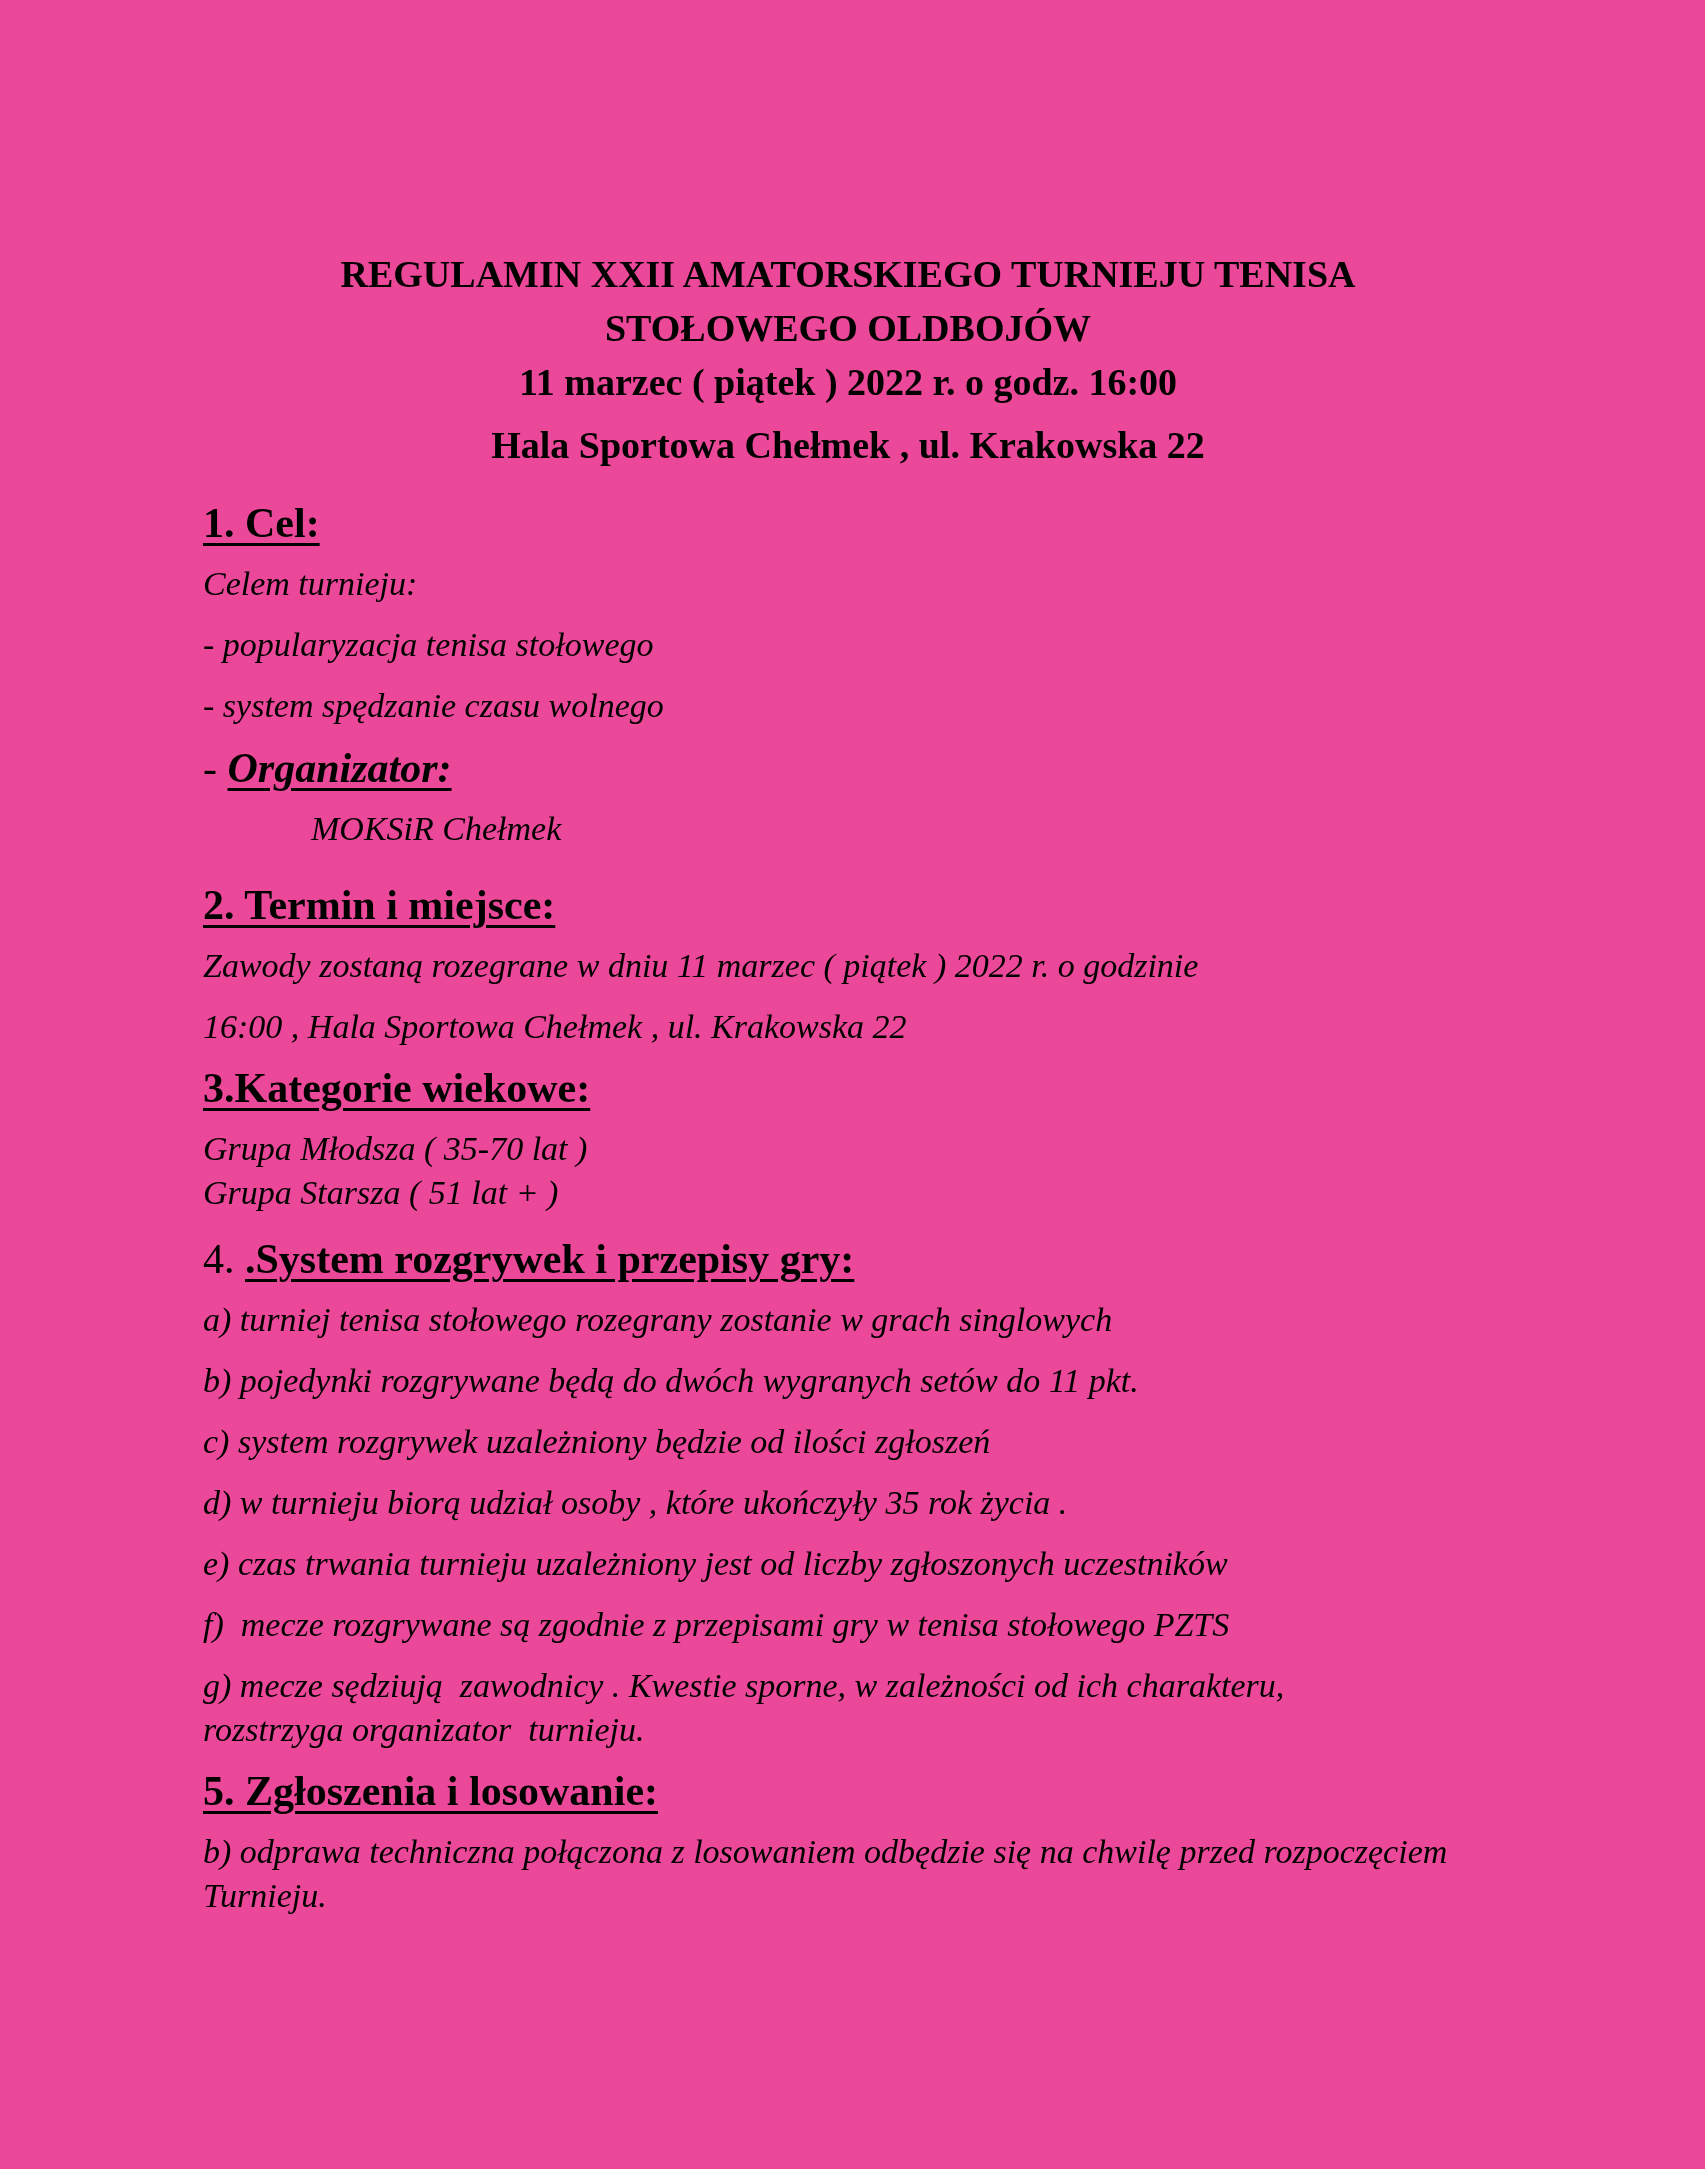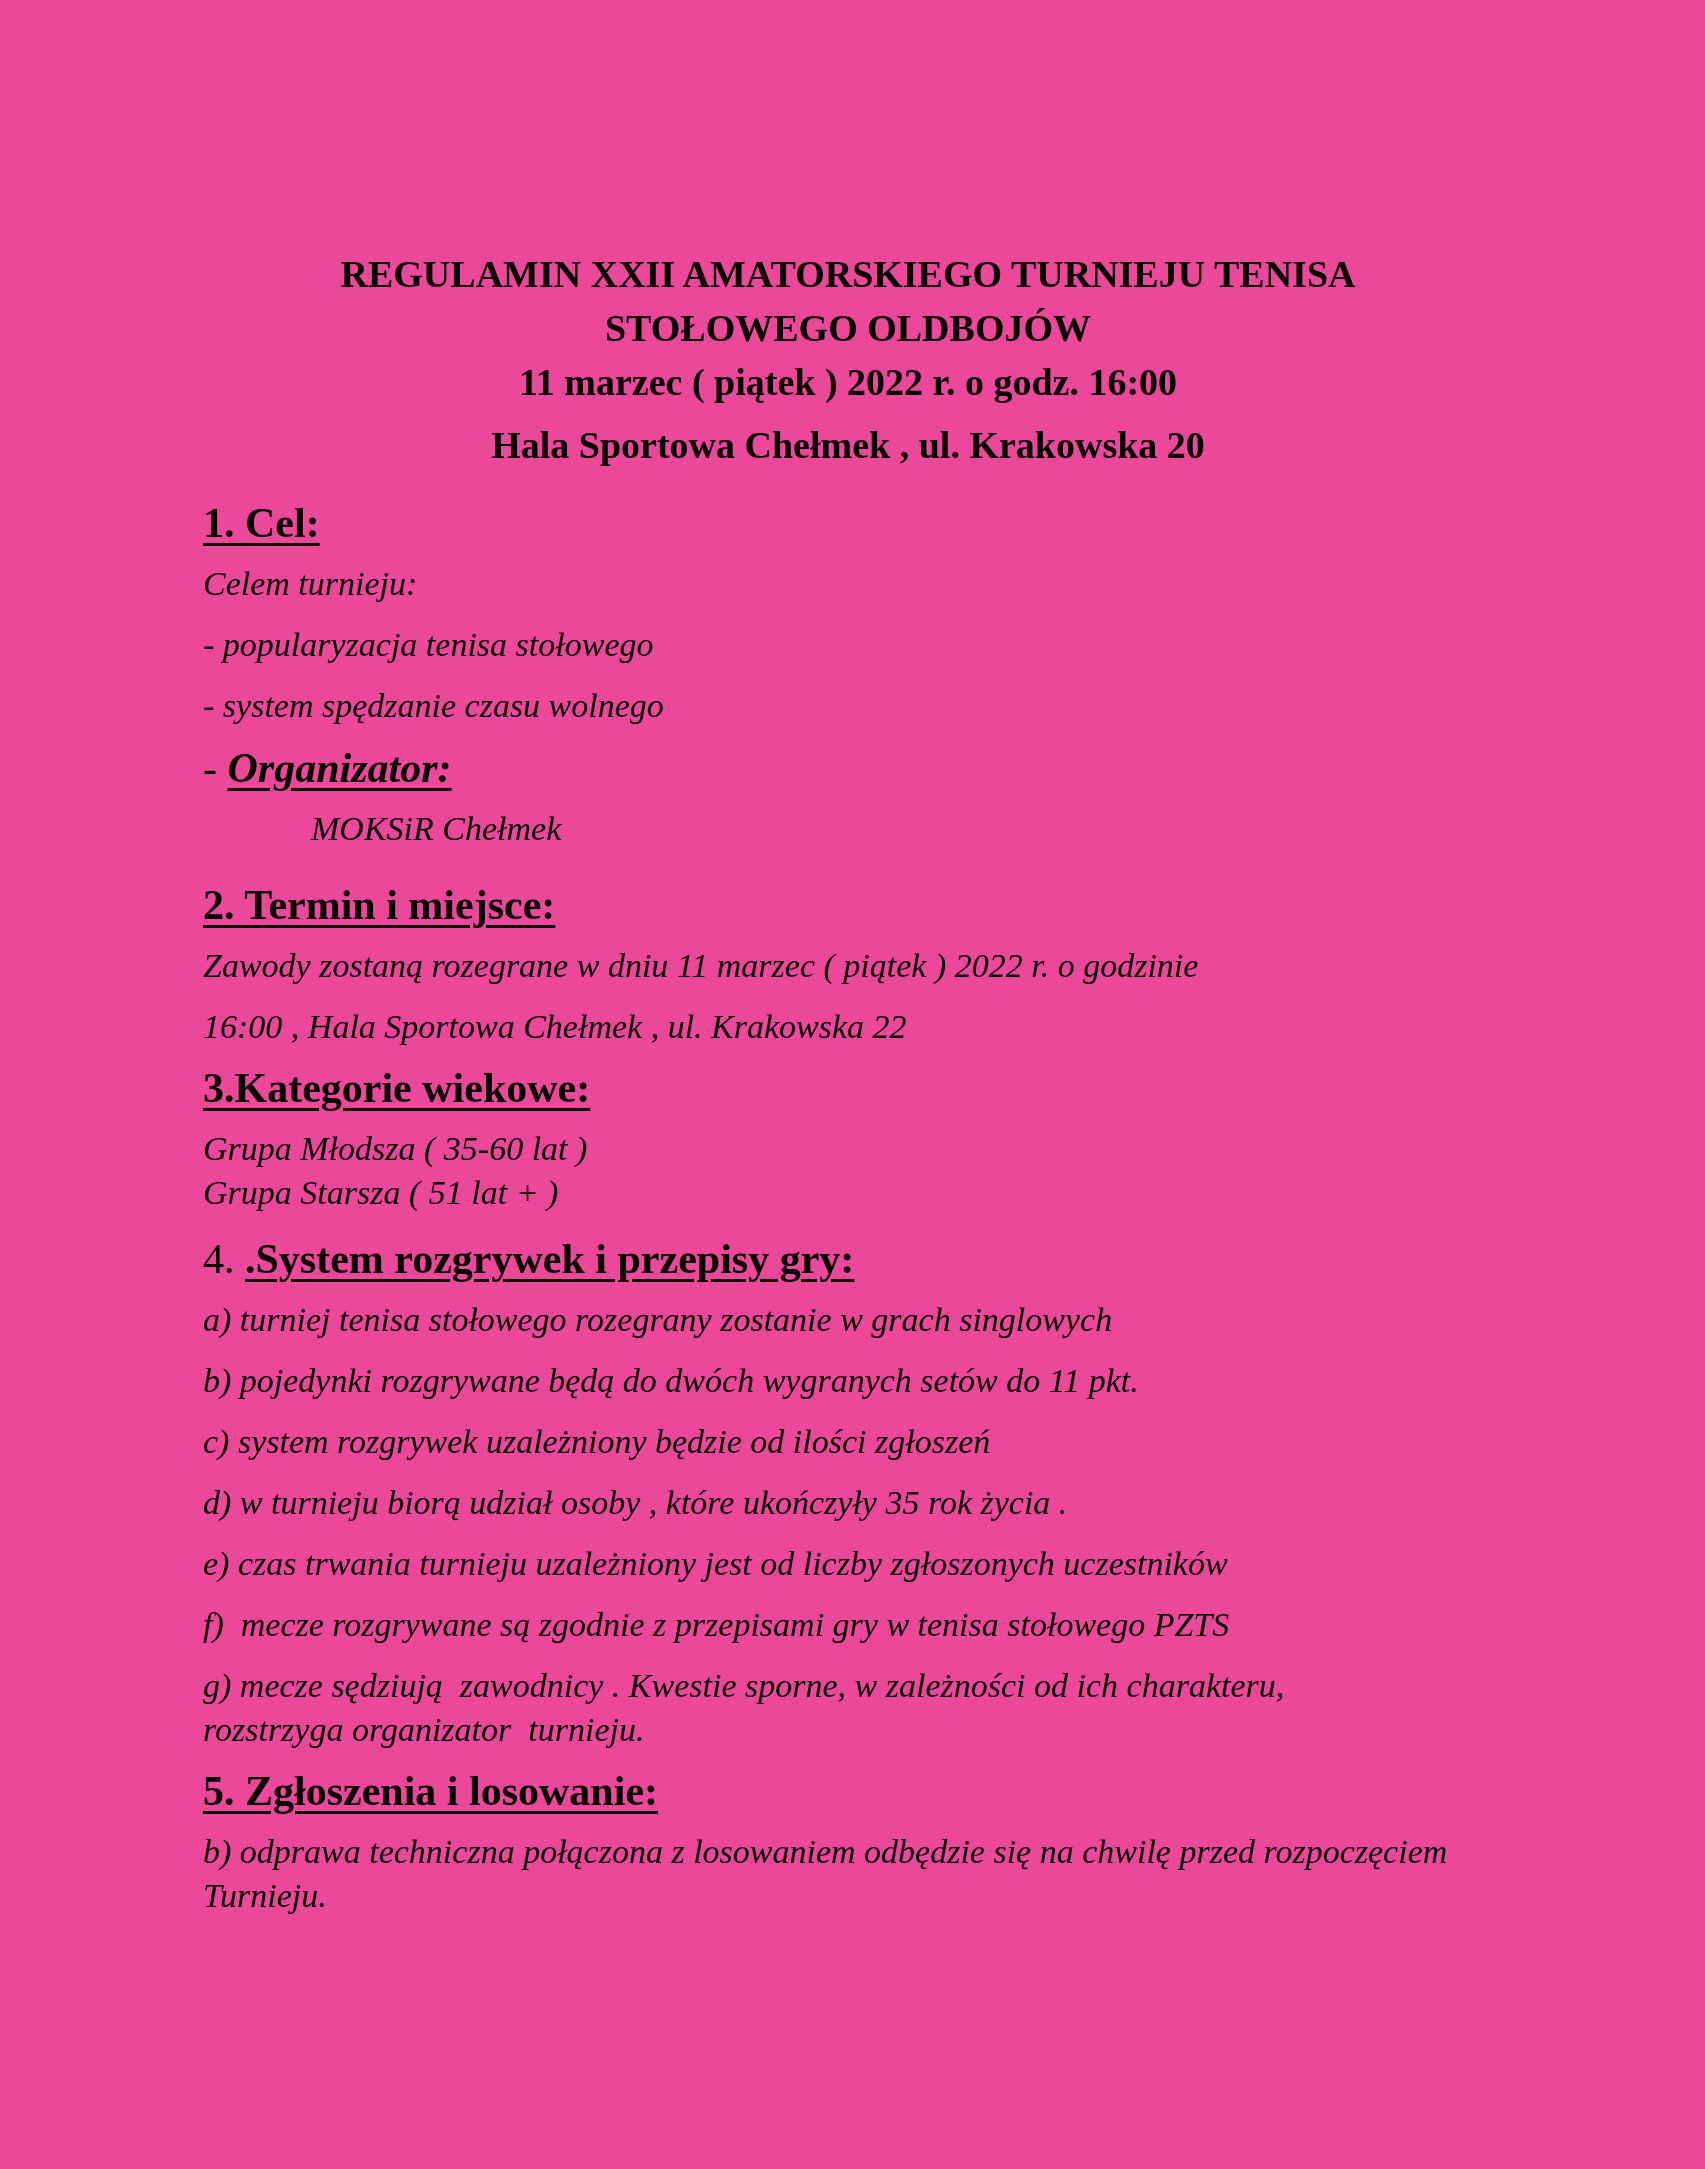--- a/index.html
+++ b/index.html
@@ -66,41 +66,41 @@
 </style>
 </head>
 <body>
 
 <div class="page">
 
   <header class="title-block">
     <div>REGULAMIN XXII AMATORSKIEGO TURNIEJU TENISA</div>
     <div>STOŁOWEGO OLDBOJÓW</div>
     <div>11 marzec ( piątek )  2022 r. o godz. 16:00</div>
-    <div class="venue-line">Hala Sportowa Chełmek , ul. Krakowska 20</div>
+    <div class="venue-line">Hala Sportowa Chełmek , ul. Krakowska 22</div>
   </header>
 
   <section>
     <div class="heading"><span class="hl">1. Cel:</span></div>
     <p class="para">Celem turnieju:</p>
     <p class="para">- popularyzacja tenisa stołowego</p>
     <p class="para">- system spędzanie czasu wolnego</p>
     <p class="para heading sp-1"><span class="plain">- </span><span class="hl">Organizator:</span></p>
     <p class="para indent">MOKSiR Chełmek</p>
   </section>
 
   <section>
     <div class="heading sp-2"><span class="hl">2. Termin i miejsce:</span></div>
     <p class="para">Zawody zostaną rozegrane w dniu 11 marzec ( piątek ) 2022 r. o godzinie</p>
     <p class="para">16:00 , Hala Sportowa Chełmek , ul. Krakowska 22</p>
   </section>
 
   <section>
     <div class="heading"><span class="hl">3.Kategorie wiekowe:</span></div>
-    <p class="para sp-3">Grupa Młodsza ( 35-60 lat )
+    <p class="para sp-3">Grupa Młodsza ( 35-70 lat )
 Grupa Starsza ( 51 lat + )</p>
   </section>
 
   <section>
     <div class="heading sp-4"><span class="plain">4. </span><span class="hl">.System rozgrywek i przepisy gry:</span></div>
     <p class="para">a) turniej tenisa stołowego rozegrany zostanie w grach singlowych</p>
     <p class="para">b) pojedynki rozgrywane będą do dwóch wygranych setów do 11 pkt.</p>
     <p class="para">c) system rozgrywek uzależniony będzie od ilości zgłoszeń</p>
     <p class="para">d) w turnieju biorą udział osoby , które ukończyły 35 rok życia .</p>
     <p class="para">e) czas trwania turnieju uzależniony jest od liczby zgłoszonych uczestników</p>

